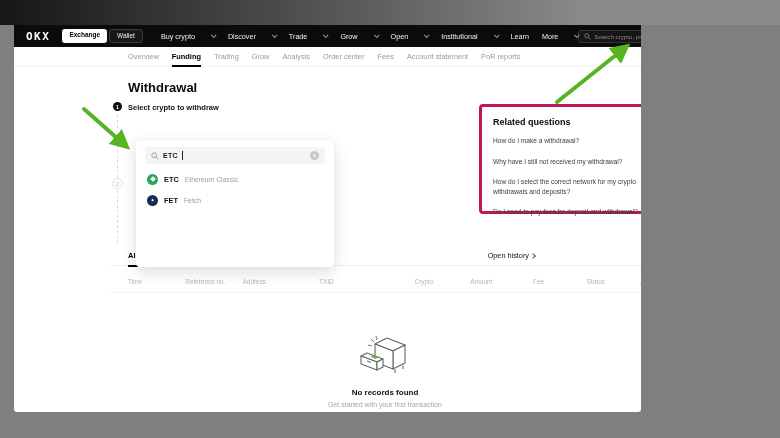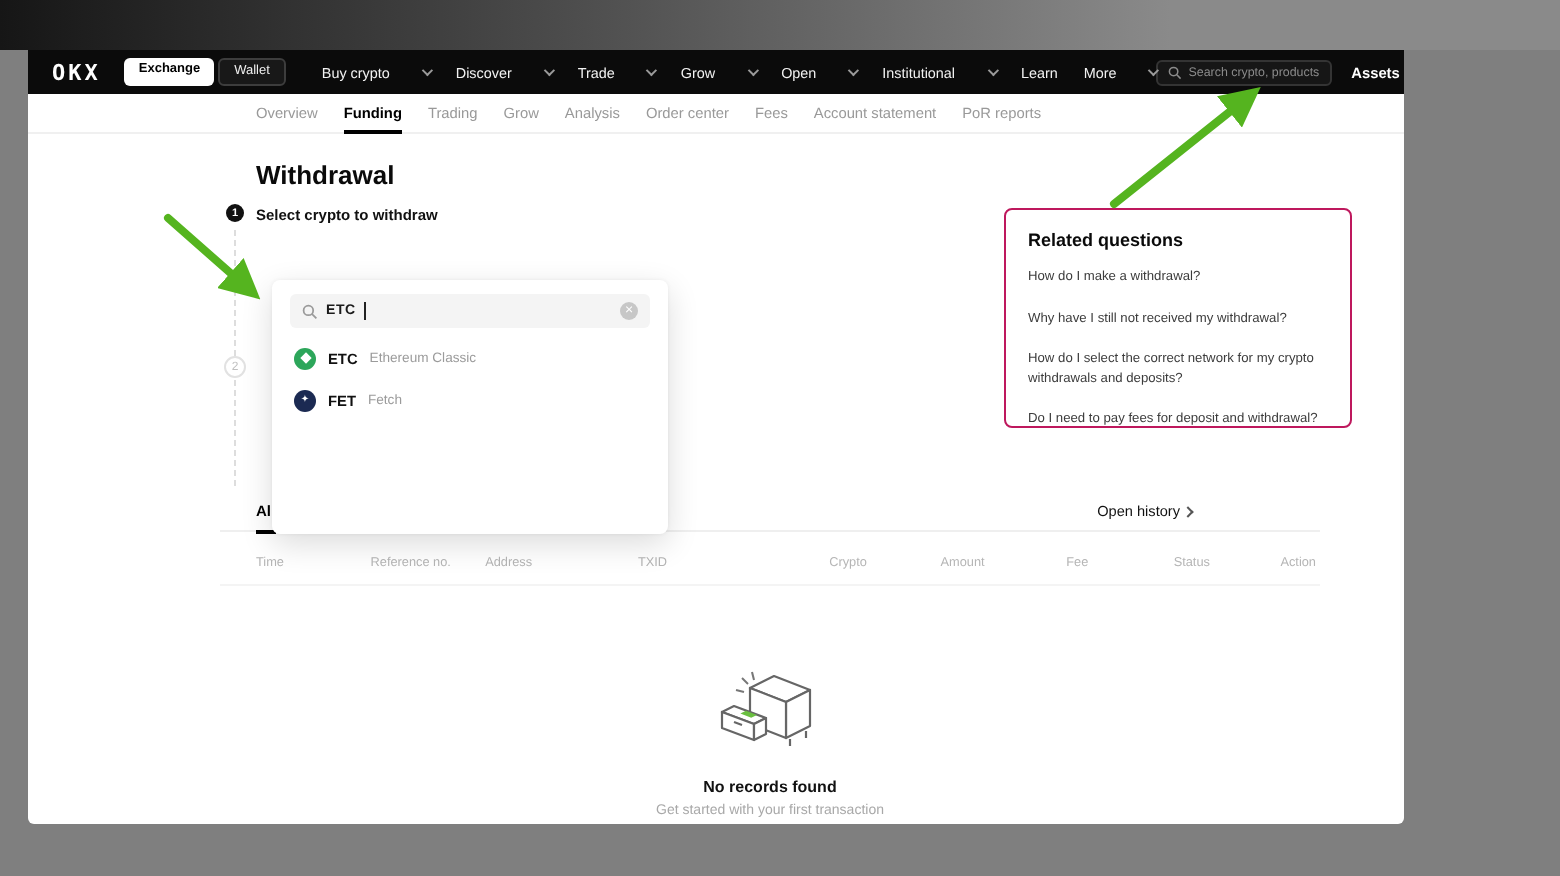--- a/index.html
+++ b/index.html
@@ -7,21 +7,21 @@
   body {
     font-family:"Liberation Sans","DejaVu Sans",sans-serif;
     background:#7f7f7f;
     position:relative;
   }
   .top-shade{
     position:absolute; left:0; top:0; width:780px; height:25px;
     background:linear-gradient(to right,#161616 0%,#4a4a4a 35%,#8a8a8a 75%,#8a8a8a 100%);
   }
   .page{
-    position:absolute; left:14px; top:25px; width:688px; height:387px;
+    position:absolute; left:14px; top:25px; width:627px; height:387px;
     background:#ffffff; border-radius:0 0 3px 3px; overflow:hidden;
   }
   
   .navbar{
     position:absolute; left:0; top:0; width:752px; height:22px;
     background:#0b0b0b; display:flex; align-items:center; padding:0 12px;
   }
   .logo{ color:#fff; font-weight:900; font-size:11px; letter-spacing:1.5px; font-family:"DejaVu Sans Mono","Liberation Mono",monospace; }
   .toggle{ display:flex; margin-left:12px; }
   .toggle .seg{ font-size:6.5px; padding:2px 7px; border-radius:3px; line-height:1.2; cursor:pointer; }
@@ -91,22 +91,22 @@
   .coin-icon{
     width:11px; height:11px; border-radius:50%; color:#fff;
     display:flex; align-items:center; justify-content:center; flex:none;
   }
   .coin-icon .dia{ width:4px; height:4px; background:#fff; transform:rotate(45deg); }
   .coin-icon .star{ font-size:5px; color:#fff; line-height:1; }
   .coin-sym{ font-size:7.4px; font-weight:bold; color:#111; }
   .coin-name{ font-size:6.8px; color:#9b9b9b; }
   
   .related{
-    position:absolute; left:488px; top:79px; width:174px; height:110px;
-    border:1px solid #be185d; border-radius:4px; background:#fff; padding:10px 11px;
+    position:absolute; left:465px; top:79px; width:174px; height:110px;
+    border:3px solid #be185d; border-radius:4px; background:#fff; padding:10px 11px;
   }
   .related-title{ font-size:9px; font-weight:bold; color:#0a0a0a; margin-bottom:9px; }
   .question{ font-size:6.6px; color:#3c3c3c; line-height:1.45; margin-bottom:11px; cursor:pointer; }
   
   .all-tab{
     position:absolute; left:114px; top:226px; font-size:7.5px; font-weight:bold; color:#000;
     padding-bottom:5px; border-bottom:2px solid #000; cursor:pointer; z-index:2;
   }
   .open-history{
     position:absolute; top:226px; right:106px; font-size:7.3px; color:#111;

